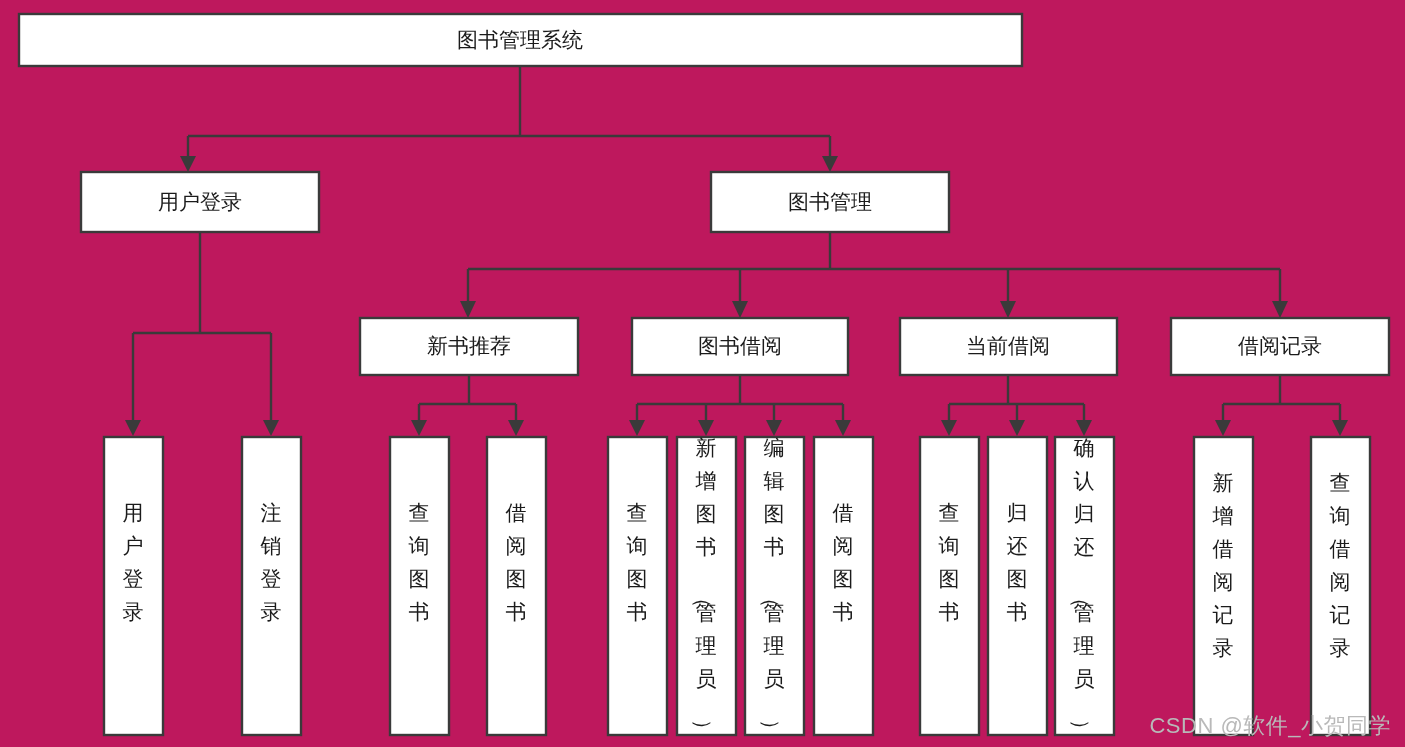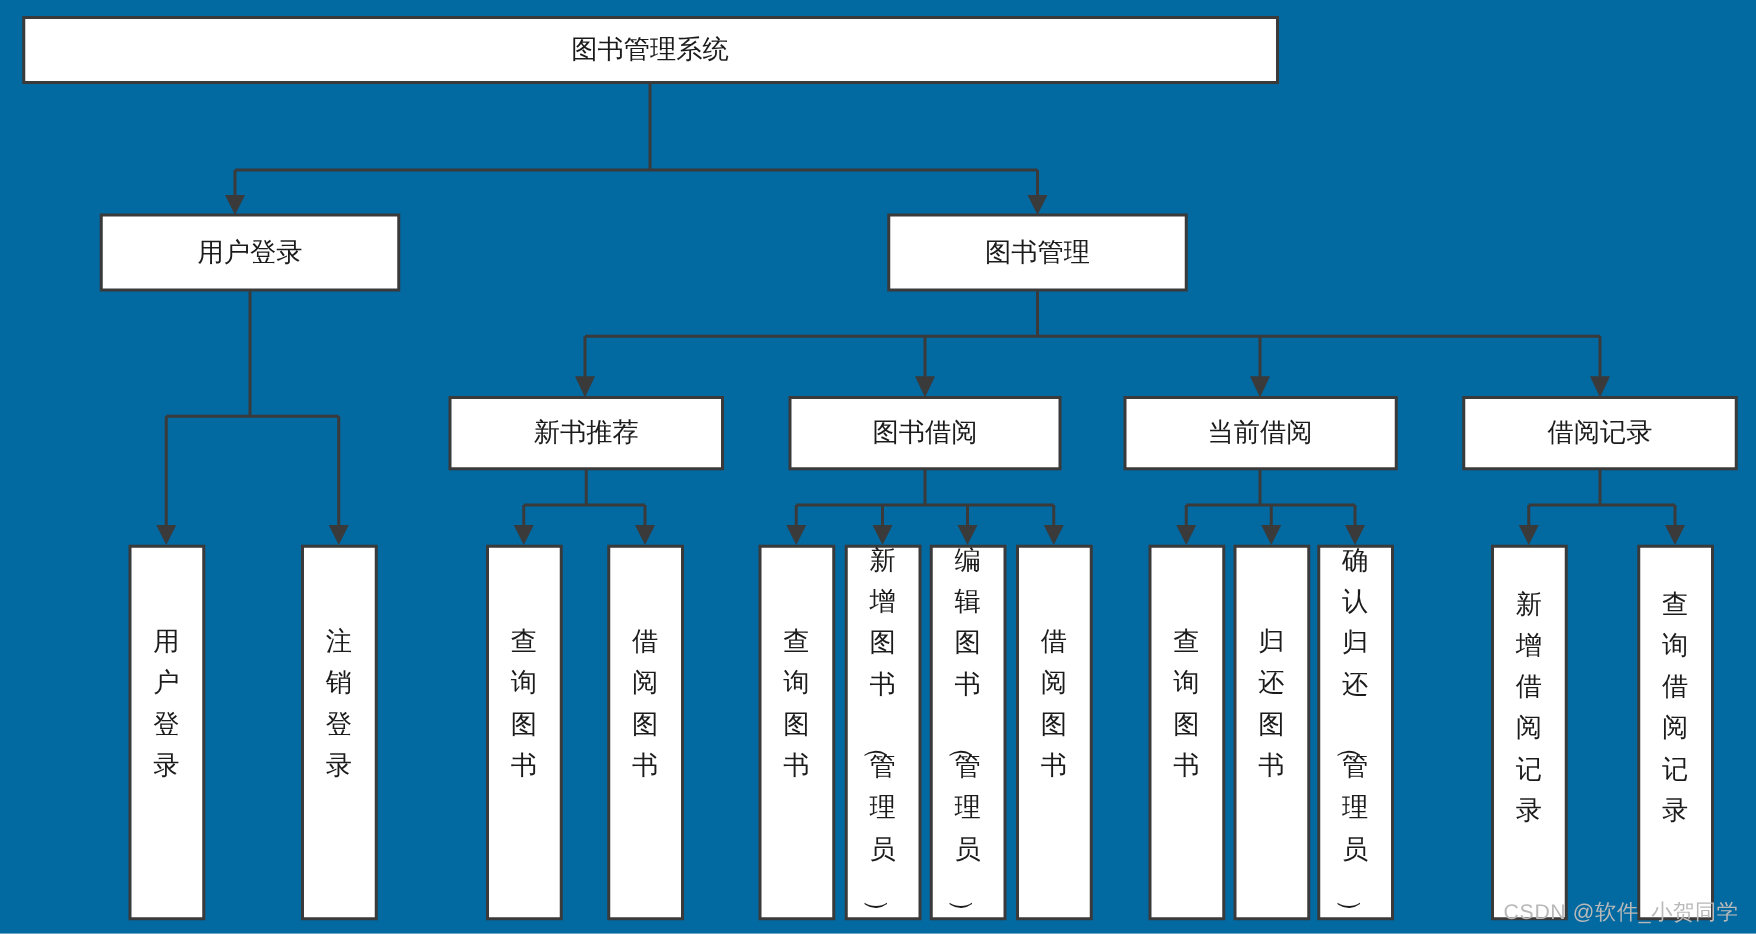--- a/index.html
+++ b/index.html
@@ -8,21 +8,21 @@
     padding: 0;
     background: #ffffff;
   }
   body {
     font-family: "Liberation Sans", "DejaVu Sans", sans-serif;
   }
   #diagram-root {
     position: relative;
     width: 1405px;
     height: 747px;
-    background: #0369a1;
+    background: #be185d;
     overflow: hidden;
   }
   svg.diagram {
     position: absolute;
     top: 0;
     left: 0;
     width: 1405px;
     height: 747px;
     display: block;
   }
@@ -52,21 +52,21 @@
     fill: #1b1b1b;
     font-family: "Liberation Sans", "DejaVu Sans", sans-serif;
     font-size: 21px;
     text-anchor: middle;
   }
   .watermark {
     position: absolute;
     right: 14px;
     bottom: 6px;
     font-family: "Liberation Sans", "DejaVu Sans", sans-serif;
-    font-size: 17px;
+    font-size: 22px;
     color: #b9b9b9;
     letter-spacing: 0.5px;
     white-space: nowrap;
     user-select: none;
   }
 </style>
 </head>
 <body>
 
 <div id="diagram-root">

